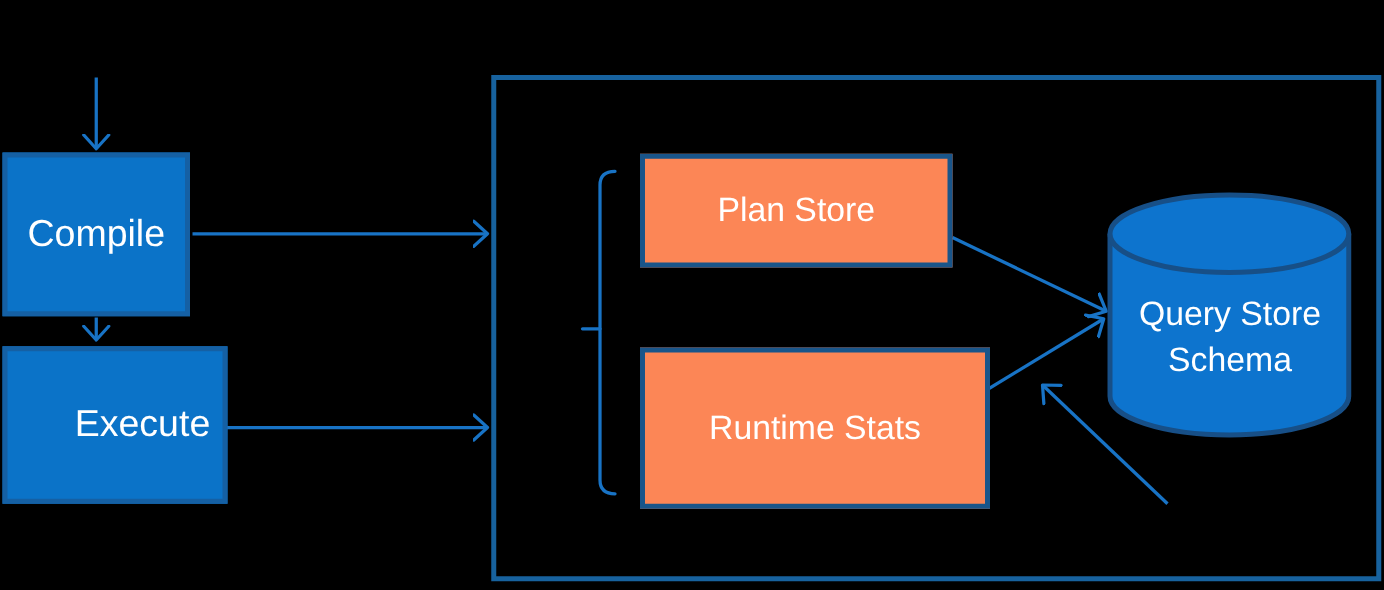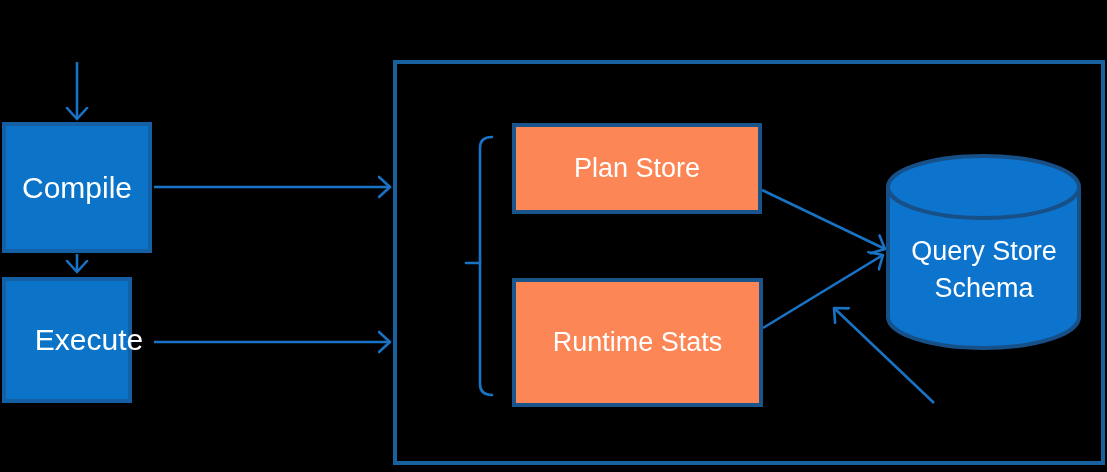--- a/index.html
+++ b/index.html
@@ -25,23 +25,23 @@
     background:var(--blue-fill,#0b73c8);
     border:4px solid var(--blue-border,#1560a4);
     font-size:30px;
   }
   .orange-box{
     background:var(--orange-fill,#fc8656);
     border:4px solid var(--orange-border,#19558a);
     font-size:27px;
   }
   #compile-box{left:2px;top:122px;width:150px;height:131px;}
-  #execute-box{left:2px;top:277px;width:130px;height:126px;padding-left:44px;}
+  #execute-box{left:2px;top:277px;width:180px;height:126px;padding-left:44px;}
   #plan-store-box{left:512px;top:123px;width:250px;height:91px;}
-  #runtime-stats-box{left:512px;top:278px;width:251px;height:129px;}
+  #runtime-stats-box{left:512px;top:278px;width:280px;height:129px;}
   #frame{
     position:absolute;left:393px;top:60px;width:712px;height:405px;
     box-sizing:border-box;
     border:4px solid var(--frame-border,#17629e);
     background:transparent;
   }
   #cylinder-label{
     position:absolute;left:888px;top:232px;width:192px;height:76px;
     display:flex;align-items:center;justify-content:center;
     color:var(--label-text,#ffffff);

